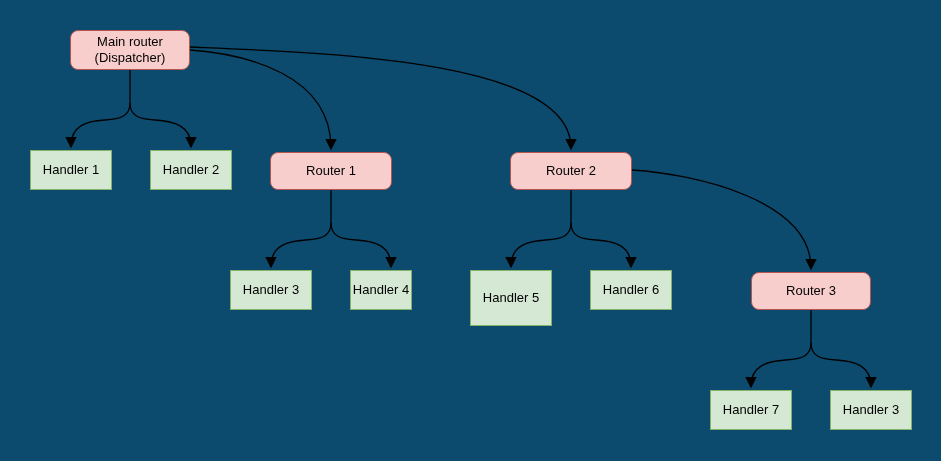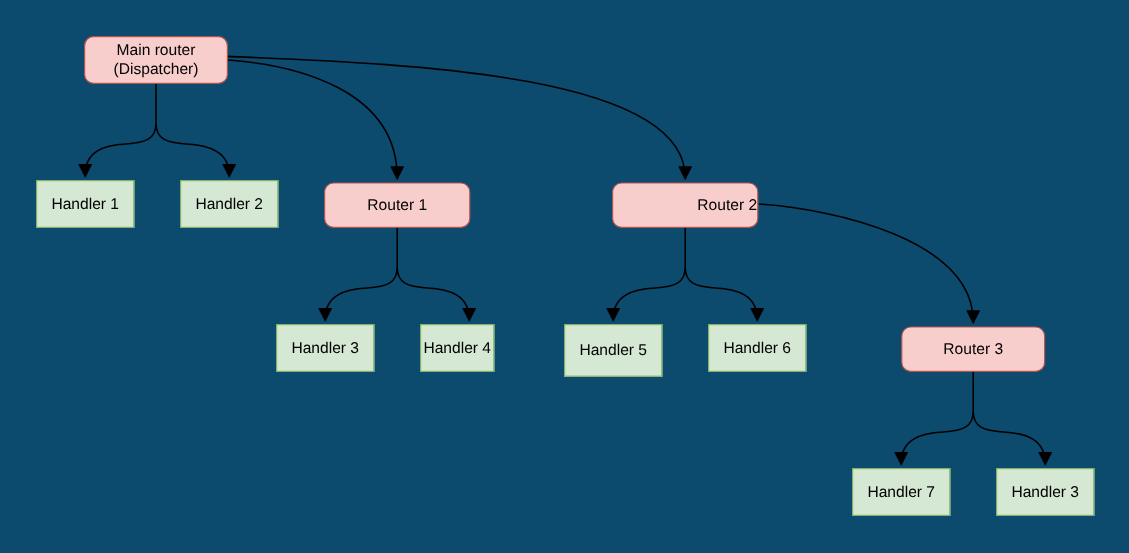--- a/index.html
+++ b/index.html
@@ -36,24 +36,24 @@
   .node.handler {
     background: #d5e8d4;
     border: 1px solid #82b366;
     border-radius: 0;
   }
   
   #n-main    { left: 70px;  top: 30px;  width: 120px; height: 40px; }
   #n-h1      { left: 30px;  top: 150px; width: 82px;  height: 40px; }
   #n-h2      { left: 150px; top: 150px; width: 82px;  height: 40px; }
   #n-r1      { left: 270px; top: 152px; width: 122px; height: 38px; }
-  #n-r2      { left: 510px; top: 152px; width: 122px; height: 38px; justify-content: flex-end; }
+  #n-r2      { left: 510px; top: 152px; width: 122px; height: 38px; }
   #n-h3      { left: 230px; top: 270px; width: 82px;  height: 40px; }
   #n-h4      { left: 350px; top: 270px; width: 62px;  height: 40px; }
-  #n-h5      { left: 470px; top: 270px; width: 82px;  height: 44px; }
+  #n-h5      { left: 470px; top: 270px; width: 82px;  height: 56px; }
   #n-h6      { left: 590px; top: 270px; width: 82px;  height: 40px; justify-content: center; }
   #n-r3      { left: 751px; top: 272px; width: 120px; height: 38px; }
   #n-h7      { left: 710px; top: 390px; width: 82px;  height: 40px; text-align: center; }
   #n-h8      { left: 830px; top: 390px; width: 82px;  height: 40px; }
   .edge { fill: none; stroke: #000000; stroke-width: 1.3; }
   .stem { fill: none; stroke: #000000; stroke-width: 1.3; }
 </style>
 </head>
 <body>
 

